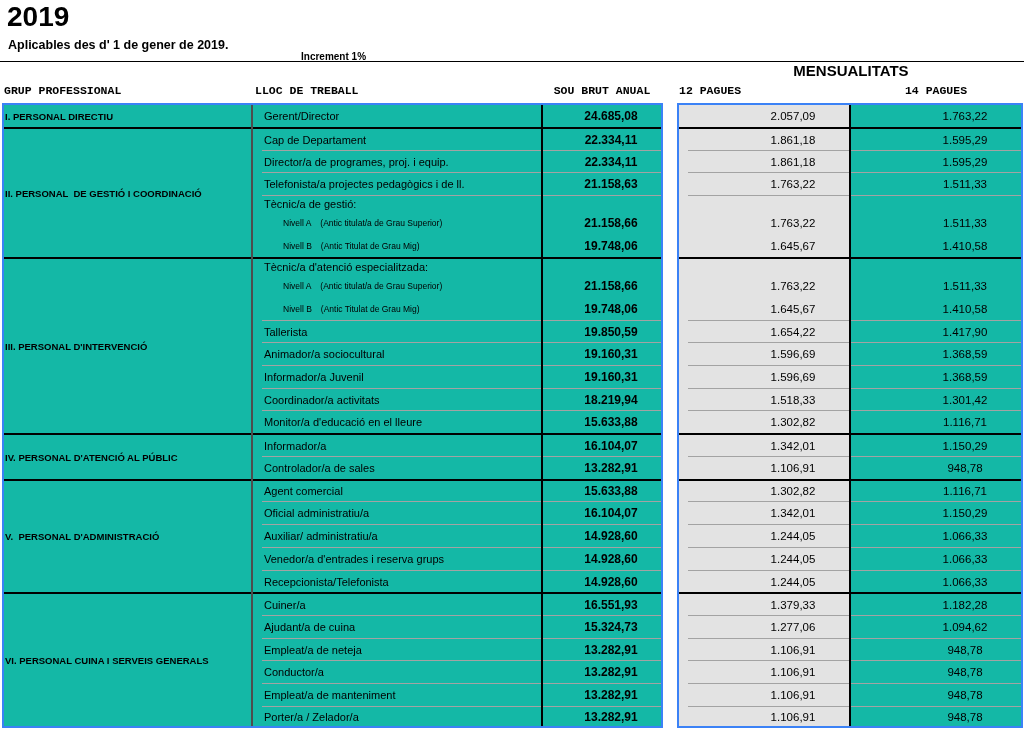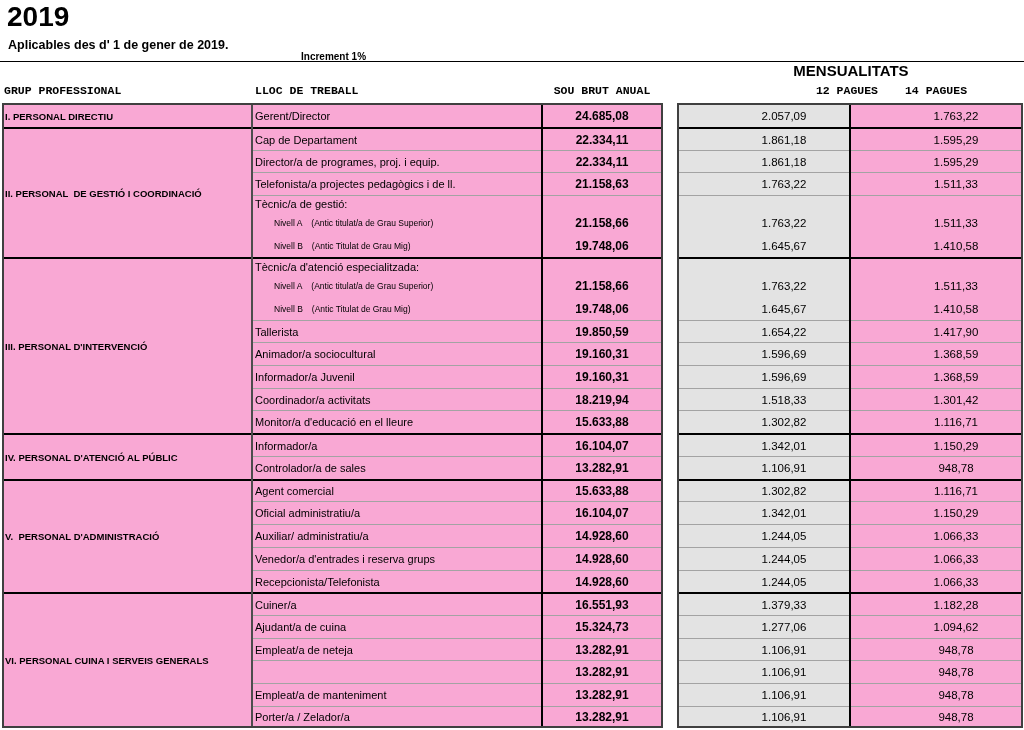--- a/index.html
+++ b/index.html
@@ -8,37 +8,37 @@
   .abs{position:absolute;white-space:nowrap;}
   .year{left:7px;top:0px;font-size:28px;font-weight:bold;line-height:34px;}
   .subtitle{left:8px;top:37px;font-size:12.5px;font-weight:bold;line-height:16px;}
   .increment{left:269px;top:50px;font-size:10px;font-weight:bold;line-height:14px;padding-left:32px;}
   .rule{left:0;top:61px;width:1024px;height:1px;background:#000;}
   .mens{left:771px;top:64px;width:160px;text-align:center;font-size:15px;font-weight:bold;line-height:14px;}
   .colhead{top:84px;font-size:11.5px;font-weight:bold;line-height:14px;font-family:Liberation Mono, monospace;}
   .ch-group{left:4px;}
   .ch-job{left:255px;}
   .ch-annual{left:543px;width:118px;text-align:center;}
-  .ch-p12{left:708px;width:170px;text-align:right;}
+  .ch-p12{left:679px;width:170px;text-align:left;}
   .ch-p14{left:851px;width:170px;text-align:center;}
 
-  .tbl{position:absolute;top:103px;height:625px;border:2px solid #404040;box-sizing:border-box;background:#f9a8d4;}
+  .tbl{position:absolute;top:103px;height:625px;border:2px solid #3b82f6;box-sizing:border-box;background:#14b8a6;}
   .ltable{left:2px;width:661px;}
   .rtable{left:677px;width:346px;}
   .gray{position:absolute;left:0;top:0;bottom:0;width:170px;background:#e3e3e3;}
   .vdiv{position:absolute;top:0;bottom:0;width:2px;background:#000;z-index:3;}
   .vdiv.soft{background:#4d4d4d;}
 
   .grp{position:absolute;left:0;right:0;box-sizing:border-box;}
   .grp.sep{border-top:2px solid #000;}
   .glabel{position:absolute;left:0;top:0;bottom:0;width:247px;display:flex;align-items:center;
           padding-left:1px;font-size:9.5px;font-weight:bold;white-space:pre;}
   .rows{position:absolute;left:249px;right:0;top:0;bottom:0;}
   .rrows{position:absolute;left:0;right:0;top:0;bottom:0;}
-  .row{position:absolute;left:0;right:0;box-sizing:border-box;}
+  .row{position:absolute;left:9px;right:0;box-sizing:border-box;}
   .row.line{border-top:1px solid #a3a3a3;}
   .job{position:absolute;left:2px;top:0;bottom:0;width:284px;display:flex;align-items:center;
        font-size:11px;white-space:nowrap;}
   .job.level{left:21px;font-size:8.5px;}
   .job.level .note{margin-left:9px;}
   .annual{position:absolute;left:290px;width:118px;top:0;bottom:0;display:flex;align-items:center;
           justify-content:center;font-size:12px;font-weight:bold;}
   .p12,.p14{position:absolute;top:0;bottom:0;width:170px;display:flex;align-items:center;
             justify-content:center;font-size:11.5px;margin-left:20px;}
   .p12{left:0;}
@@ -200,20 +200,21 @@
       </div>
       <div class="row line" style="top:21px;height:23px">
         <div class="job">Ajudant/a de cuina</div>
         <div class="annual">15.324,73</div>
       </div>
       <div class="row line" style="top:44px;height:22px">
         <div class="job">Empleat/a de neteja</div>
         <div class="annual">13.282,91</div>
       </div>
       <div class="row line" style="top:66px;height:23px">
+        <div class="job">Conductor/a</div>
         <div class="annual">13.282,91</div>
       </div>
       <div class="row line" style="top:89px;height:23px">
         <div class="job">Empleat/a de manteniment</div>
         <div class="annual">13.282,91</div>
       </div>
       <div class="row line" style="top:112px;height:20px">
         <div class="job">Porter/a / Zelador/a</div>
         <div class="annual">13.282,91</div>
       </div>

